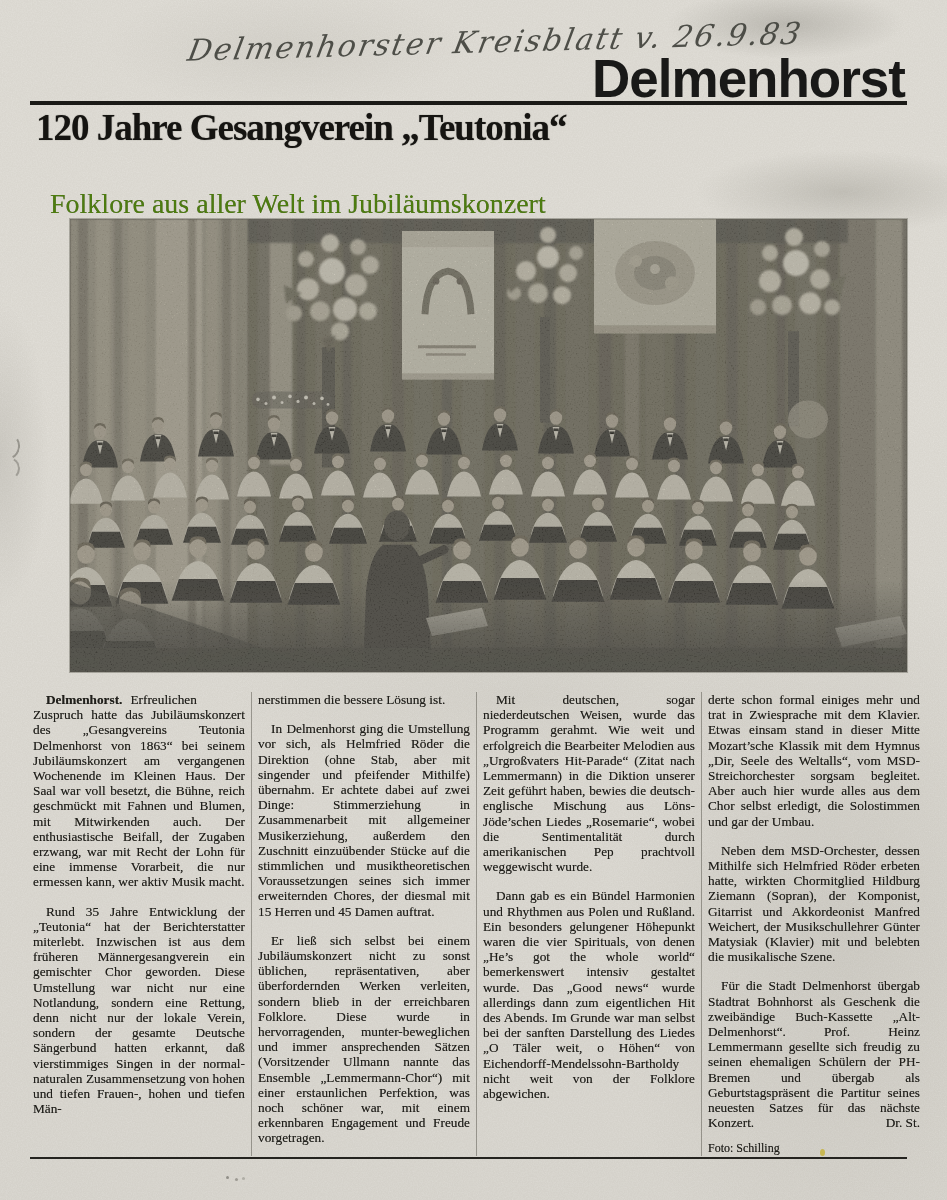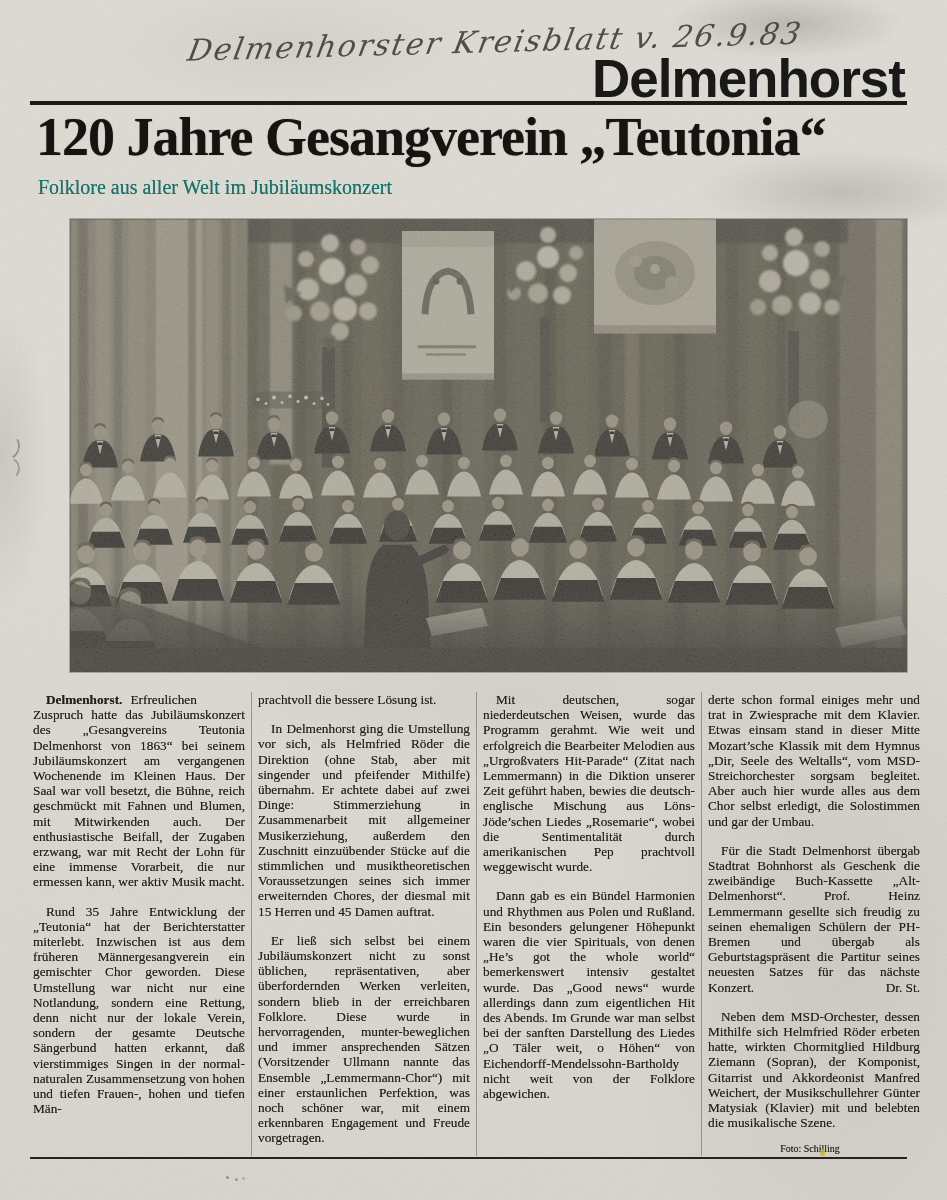--- a/index.html
+++ b/index.html
@@ -33,26 +33,26 @@
   }
   .masthead{
     position:absolute;right:42px;top:48px;
     font-family:"Liberation Sans", sans-serif;
     font-weight:bold;font-size:53px;color:#191918;
     letter-spacing:-1px;
   }
   .rule-top{position:absolute;left:30px;top:101px;width:877px;height:4px;background:#1b1a17;}
   .headline{
     position:absolute;left:36px;top:106px;margin:0;width:880px;
-    font-weight:bold;font-size:54px;letter-spacing:-1px;color:#151411;
+    font-weight:bold;font-size:37px;letter-spacing:-1px;color:#151411;
     white-space:nowrap;text-shadow:0 0 1px rgba(20,20,15,.55);
   }
   .subheadline{
-    position:absolute;left:38px;top:176px;margin:0;
-    font-weight:normal;font-size:20px;color:#0f766e;
+    position:absolute;left:38px;top:176px;margin:12px;
+    font-weight:normal;font-size:28px;color:#4d7c0f;
     white-space:nowrap;text-shadow:0 0 .6px rgba(20,20,15,.5);
   }
   .photo{
     position:absolute;left:70px;top:219px;width:837px;height:453px;
     outline:1px solid rgba(70,68,58,.35);
   }
   .columns{
     position:absolute;left:33px;top:692px;width:890px;height:464px;
     display:flex;
   }
@@ -62,21 +62,21 @@
     overflow:hidden;
     font-size:13.3px;line-height:15.2px;text-align:justify;
     color:#201f1b;text-shadow:0 0 .4px rgba(25,25,20,.55);
   }
   .col.last{border-right:none;margin-right:0;display:flex;flex-direction:column;}
   .col p{margin:0;}
   .col p + p{margin-top:14px;}
   .col p.indent{text-indent:13px;}
   .dateline{font-weight:bold;padding-right:8px;}
   .author{float:right;padding-left:6px;}
-  .credit{margin-top:auto;text-align:center;padding-right:8px;font-size:10px;}
+  .credit{margin-top:auto;text-align:left;padding-right:8px;font-size:12px;}
   .rule-bottom{position:absolute;left:30px;top:1157px;width:877px;height:2px;background:#24231f;}
   .speck{position:absolute;left:820px;top:1149px;width:5px;height:7px;border-radius:50%;
     background:rgba(198,178,60,.85);}
   .arc-mark{position:absolute;border:2px solid transparent;border-radius:50%;}
   .arc1{left:-8px;top:432px;width:24px;height:24px;border-right-color:rgba(95,93,85,.5);transform:rotate(14deg);}
   .arc2{left:-10px;top:456px;width:26px;height:22px;border-right-color:rgba(95,93,85,.42);transform:rotate(-8deg);}
   .pencil-dots{position:absolute;left:226px;top:1176px;width:3px;height:3px;border-radius:50%;
     background:rgba(90,88,80,.55);box-shadow:9px 2px 0 rgba(90,88,80,.45), 16px 1px 0 rgba(90,88,80,.3);}
 </style>
 </head>
@@ -376,31 +376,31 @@
       <rect width="837" height="452" fill="none" stroke="#55524a" stroke-opacity="0.5"></rect>
     </svg>
   </div>
 
   <div class="columns">
     <div class="col">
       <p class="indent"><span class="dateline">Delmenhorst.</span><span>Erfreulichen Zuspruch hatte das Jubiläumskonzert des „Gesangvereins Teutonia Delmenhorst von 1863“ bei seinem Jubiläumskonzert am vergangenen Wochenende im Kleinen Haus. Der Saal war voll besetzt, die Bühne, reich geschmückt mit Fahnen und Blumen, mit Mitwirkenden auch. Der enthusiastische Beifall, der Zugaben erzwang, war mit Recht der Lohn für eine immense Vorarbeit, die nur ermessen kann, wer aktiv Musik macht.</span></p>
       <p class="indent">Rund 35 Jahre Entwicklung der „Teutonia“ hat der Berichterstatter miterlebt. Inzwischen ist aus dem früheren Männergesangverein ein gemischter Chor geworden. Diese Umstellung war nicht nur eine Notlandung, sondern eine Rettung, denn nicht nur der lokale Verein, sondern der gesamte Deutsche Sängerbund hatten erkannt, daß vierstimmiges Singen in der normal-naturalen Zusammensetzung von hohen und tiefen Frauen-, hohen und tiefen Män-</p>
     </div>
     <div class="col">
-      <p>prachtvoll die bessere Lösung ist.</p>
+      <p>nerstimmen die bessere Lösung ist.</p>
       <p class="indent">In Delmenhorst ging die Umstellung vor sich, als Helmfried Röder die Direktion (ohne Stab, aber mit singender und pfeifender Mithilfe) übernahm. Er achtete dabei auf zwei Dinge: Stimmerziehung in Zusammenarbeit mit allgemeiner Musikerziehung, außerdem den Zuschnitt einzuübender Stücke auf die stimmlichen und musiktheoretischen Voraussetzungen seines sich immer erweiternden Chores, der diesmal mit 15 Herren und 45 Damen auftrat.</p>
       <p class="indent">Er ließ sich selbst bei einem Jubiläumskonzert nicht zu sonst üblichen, repräsentativen, aber überfordernden Werken verleiten, sondern blieb in der erreichbaren Folklore. Diese wurde in hervorragenden, munter-beweglichen und immer ansprechenden Sätzen (Vorsitzender Ullmann nannte das Ensemble „Lemmermann-Chor“) mit einer erstaunlichen Perfektion, was noch schöner war, mit einem erkennbaren Engagement und Freude vorgetragen.</p>
     </div>
     <div class="col">
       <p class="indent">Mit deutschen, sogar niederdeutschen Weisen, wurde das Programm gerahmt. Wie weit und erfolgreich die Bearbeiter Melodien aus „Urgroßvaters Hit-Parade“ (Zitat nach Lemmermann) in die Diktion unserer Zeit geführt haben, bewies die deutsch-englische Mischung aus Löns-Jöde’schen Liedes „Rosemarie“, wobei die Sentimentalität durch amerikanischen Pep prachtvoll weggewischt wurde.</p>
       <p class="indent">Dann gab es ein Bündel Harmonien und Rhythmen aus Polen und Rußland. Ein besonders gelungener Höhepunkt waren die vier Spirituals, von denen „He’s got the whole world“ bemerkenswert intensiv gestaltet wurde. Das „Good news“ wurde allerdings dann zum eigentlichen Hit des Abends. Im Grunde war man selbst bei der sanften Darstellung des Liedes „O Täler weit, o Höhen“ von Eichendorff-Mendelssohn-Bartholdy nicht weit von der Folklore abgewichen.</p>
     </div>
     <div class="col last">
       <p>derte schon formal einiges mehr und trat in Zwiesprache mit dem Klavier. Etwas einsam stand in dieser Mitte Mozart’sche Klassik mit dem Hymnus „Dir, Seele des Weltalls“, vom MSD-Streichorchester sorgsam begleitet. Aber auch hier wurde alles aus dem Chor selbst erledigt, die Solostimmen und gar der Umbau.</p>
+      <p class="indent">Neben dem MSD-Orchester, dessen Mithilfe sich Helmfried Röder erbeten hatte, wirkten Chormitglied Hildburg Ziemann (Sopran), der Komponist, Gitarrist und Akkordeonist Manfred Weichert, der Musikschullehrer Günter Matysiak (Klavier) mit und belebten die musikalische Szene.</p>
       <p class="indent"><span>Für die Stadt Delmenhorst übergab Stadtrat Bohnhorst als Geschenk die zweibändige Buch-Kassette „Alt-Delmenhorst“. Prof. Heinz Lemmermann gesellte sich freudig zu seinen ehemaligen Schülern der PH-Bremen und übergab als Geburtstagspräsent die Partitur seines neuesten Satzes für das nächste Konzert.</span><span class="author">Dr. St.</span></p>
-      <p class="indent">Neben dem MSD-Orchester, dessen Mithilfe sich Helmfried Röder erbeten hatte, wirkten Chormitglied Hildburg Ziemann (Sopran), der Komponist, Gitarrist und Akkordeonist Manfred Weichert, der Musikschullehrer Günter Matysiak (Klavier) mit und belebten die musikalische Szene.</p>
       <div class="credit">Foto: Schilling</div>
     </div>
   </div>
 
   <div class="rule-bottom"></div>
   <div class="speck"></div>
 </div>
 
 </body></html>

